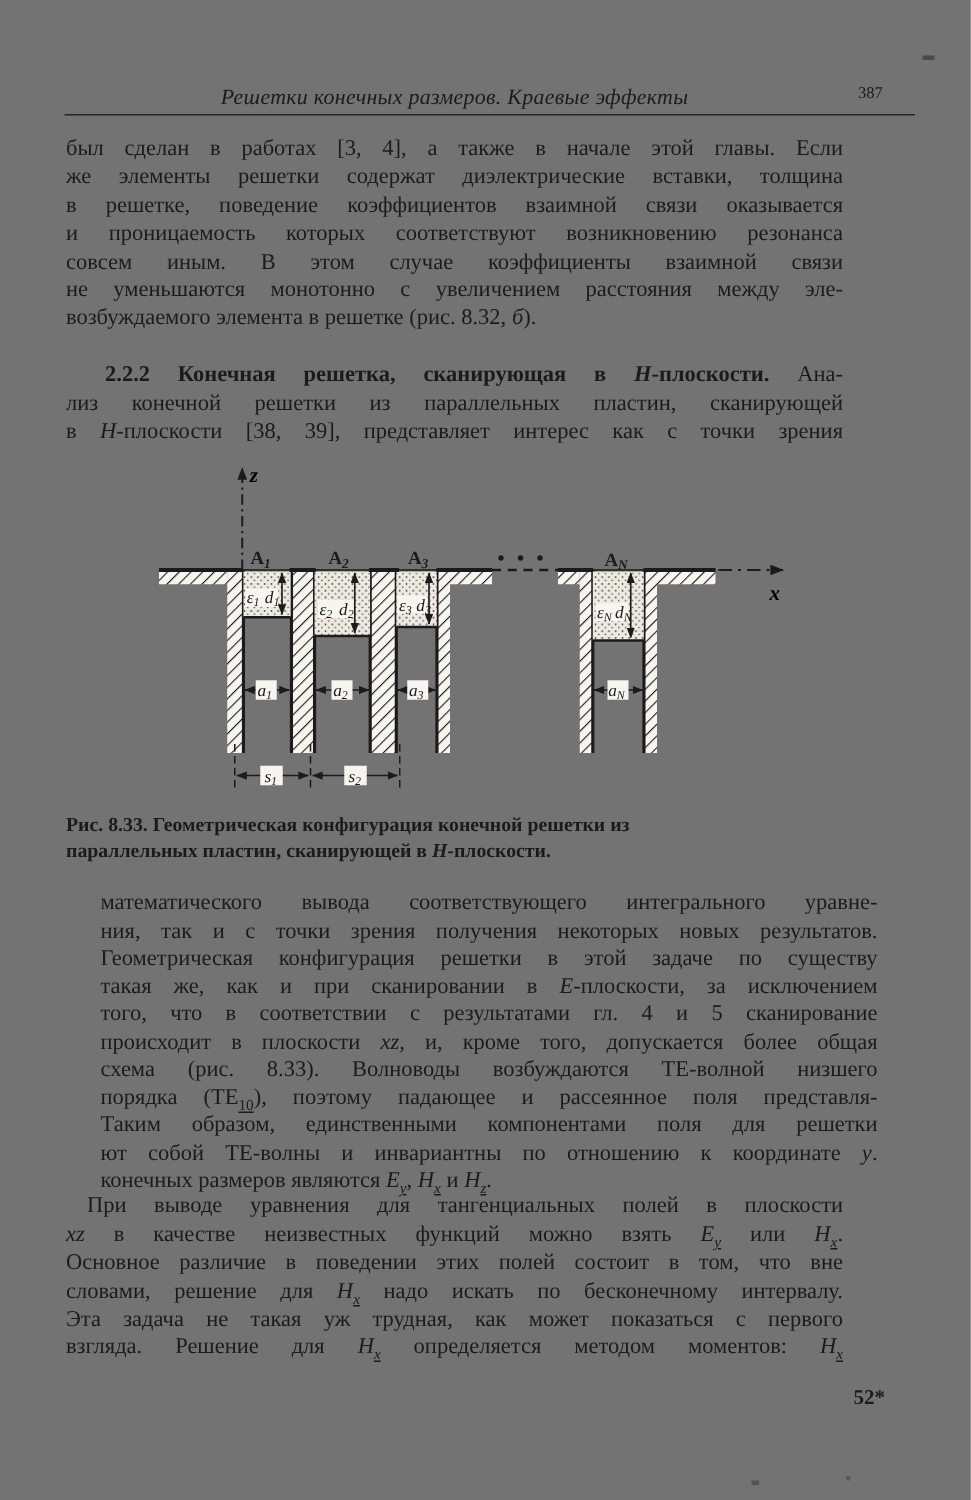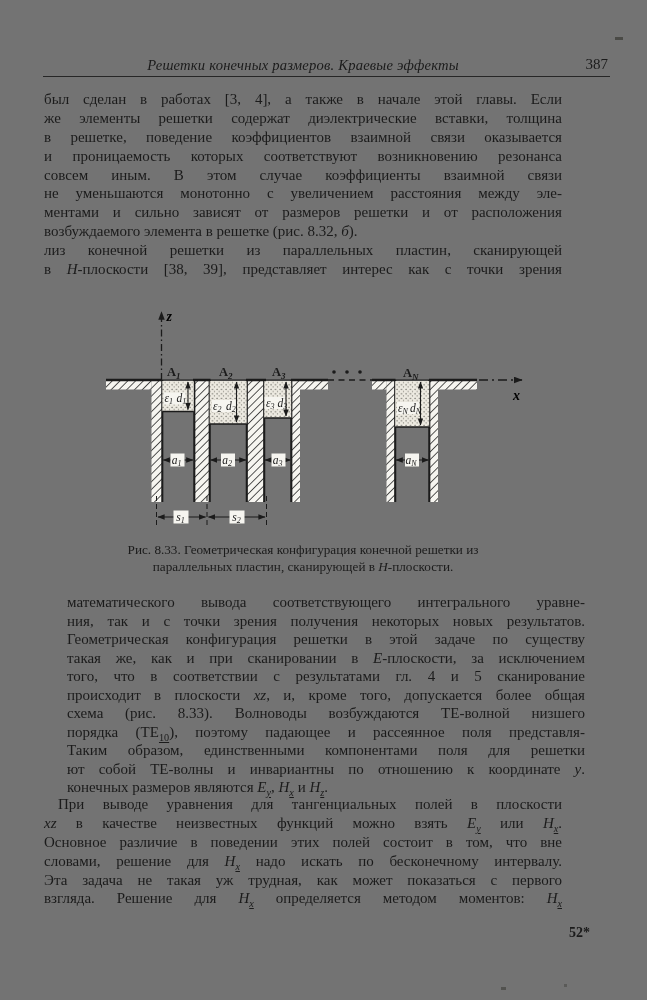--- a/index.html
+++ b/index.html
@@ -11,21 +11,21 @@
     color:#1b1b1b;
     overflow:hidden;
     padding-left:25px;
   }
   .running-head{
     position:absolute;top:57px;left:44px;width:518px;
     text-align:center;font-style:italic;font-size:14.6px;letter-spacing:.2px;
   }
   .page-number{
     position:absolute;top:56px;left:572px;width:36px;
-    font-size:15px;text-align:right;
+    font-size:11px;text-align:left;
   }
   .head-rule{
     position:absolute;top:76px;left:43px;width:567px;height:1.4px;
     background:#262626;
   }
   .para{position:absolute;left:44px;width:518px;}
   .p1{top:90px;}
   .p2{top:241px;}
   .p3{top:593px;margin-left:23px;}
   .p4{top:795px;}
@@ -37,21 +37,21 @@
   .pend{text-align-last:left;}
   .ind26{text-indent:26px;}
   .ind14{text-indent:14px;}
   sub{font-size:.68em;line-height:0;text-decoration:underline;}
   .lim{
     display:inline-flex;flex-direction:column;align-items:flex-start;
     font-size:9px;line-height:1.05;vertical-align:-5px;margin:0 2px 0 1px;
   }
   .caption{
     position:absolute;top:541px;left:44px;width:518px;
-    text-align:center;font-size:13.2px;line-height:17px;
+    font-size:13.2px;line-height:17px;font-weight:bold;
   }
   .footer-sig{
     position:absolute;top:925px;left:560px;width:30px;
     font-size:14px;font-weight:bold;text-align:right;
   }
   .fig{position:absolute;top:298px;left:0;}
   .flab{font-family:"Liberation Serif","DejaVu Serif",serif;}
   .speck{position:absolute;background:#4a4a46;}
   svg text{user-select:none;}
 </style>
@@ -64,25 +64,25 @@
   <div class="page-number">387</div>
   <div class="head-rule"></div>
 
   <div class="para p1">
     <div class="body-line">был сделан в работах [3, 4], а также в начале этой главы. Если</div>
     <div class="body-line">же элементы решетки содержат диэлектрические вставки, толщина</div>
     <div class="body-line">в решетке, поведение коэффициентов взаимной связи оказывается</div>
     <div class="body-line">и проницаемость которых соответствуют возникновению резонанса</div>
     <div class="body-line">совсем иным. В этом случае коэффициенты взаимной связи</div>
     <div class="body-line">не уменьшаются монотонно с увеличением расстояния между эле-</div>
-    <div class="body-line">ментами и сильно зависят от размеров решетки и от расположения</div>
     <div class="body-line pend">возбуждаемого элемента в решетке (рис. 8.32, <i>б</i>).</div>
   </div>
 
   <div class="para p2">
+    <div class="body-line ind26"><b>2.2.2 Конечная решетка, сканирующая в <i>H</i>-плоскости.</b> Ана-</div>
     <div class="body-line">лиз конечной решетки из параллельных пластин, сканирующей</div>
     <div class="body-line">в <i>H</i>-плоскости [38, 39], представляет интерес как с точки зрения</div>
   </div>
 
   <svg class="fig" width="647" height="242" viewBox="0 0 647 242">
     <defs>
       <pattern id="hatch" patternUnits="userSpaceOnUse" width="5.5" height="5.5" patternTransform="rotate(45)">
         <rect width="5.5" height="5.5" fill="#f6f5f0"></rect>
         <line x1="0" y1="0" x2="0" y2="5.5" stroke="#1f1f1f" stroke-width="1.5"></line>
       </pattern>

